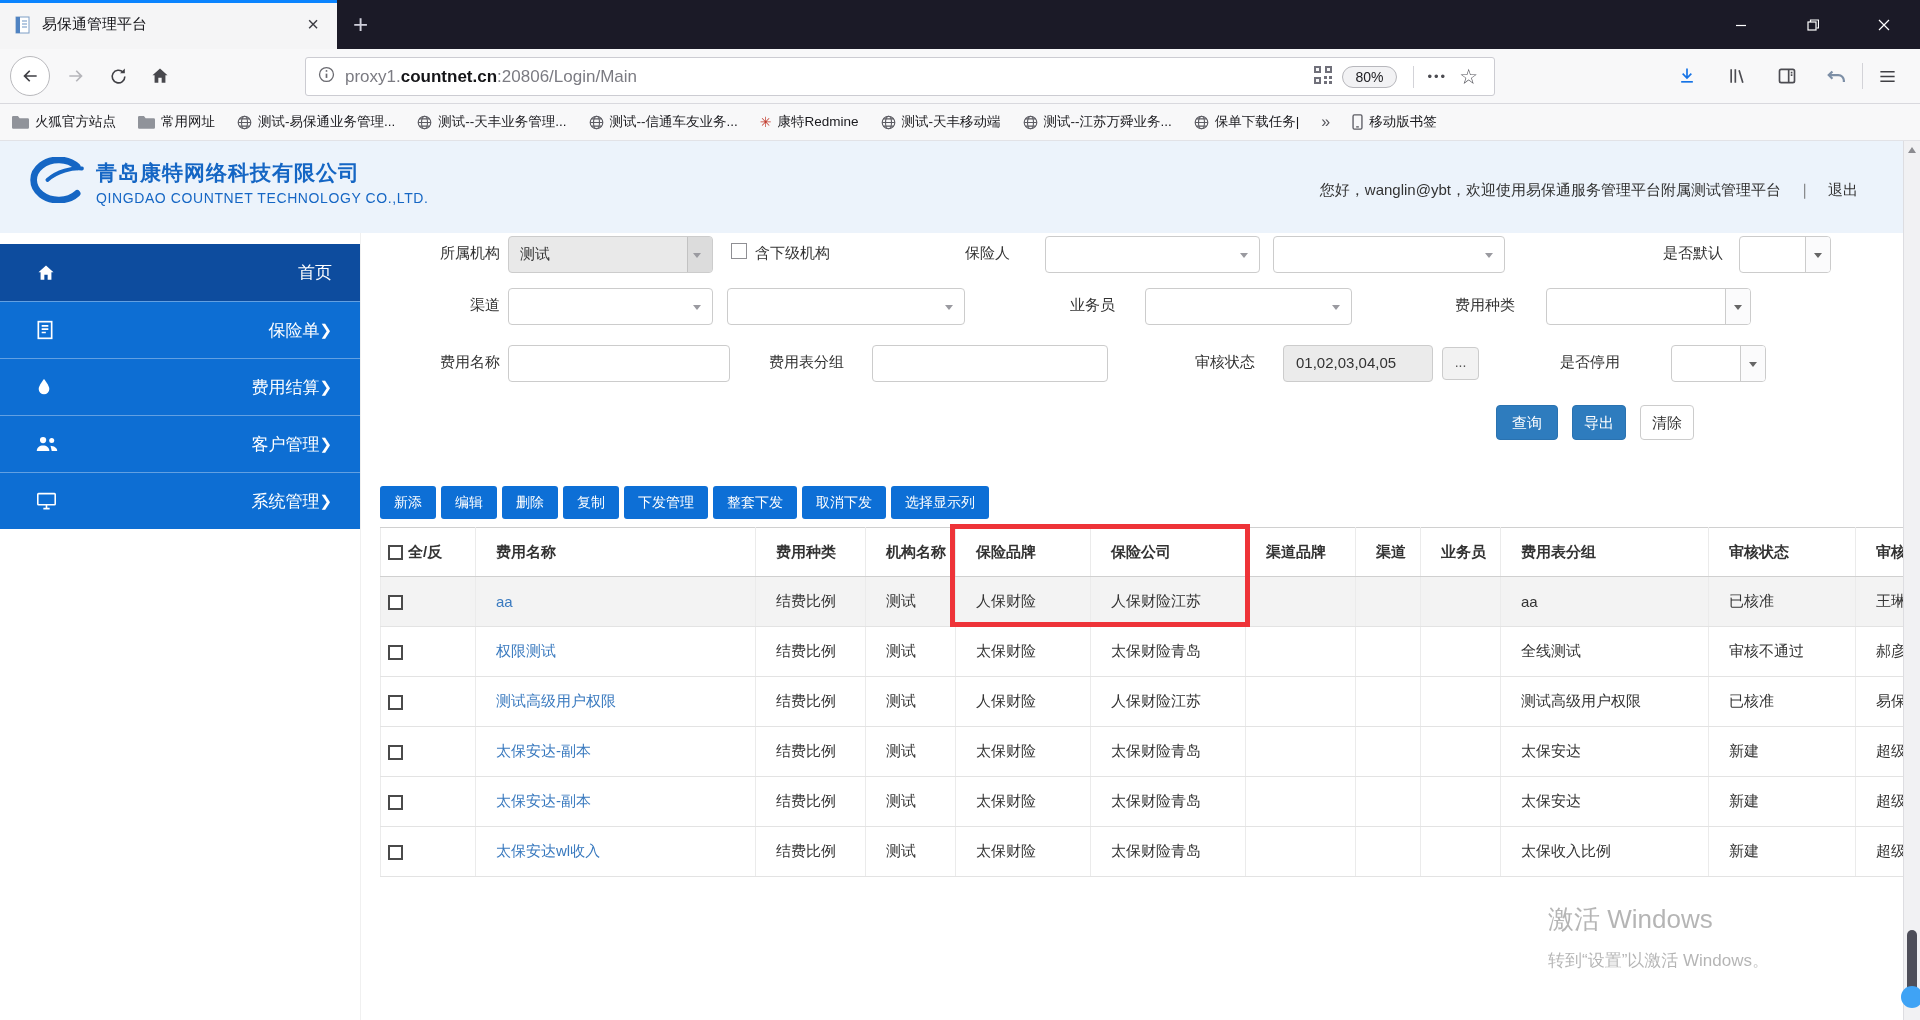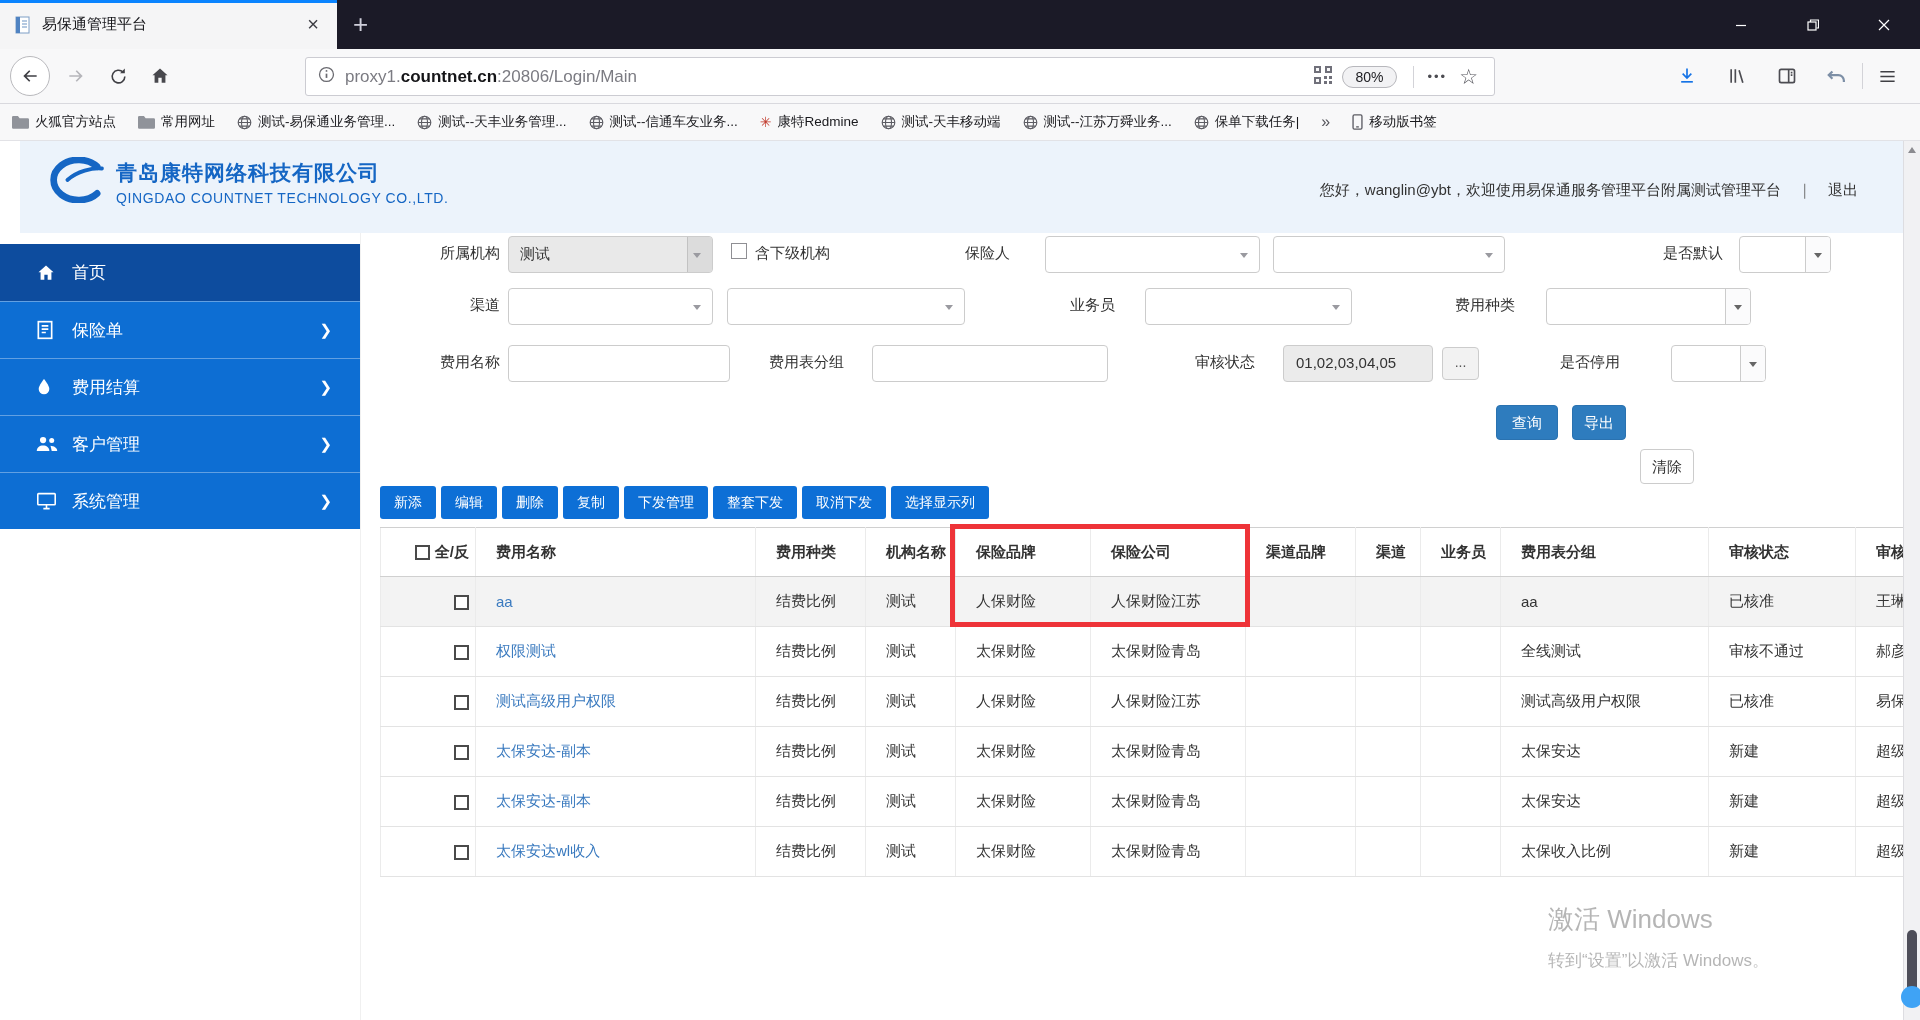--- a/index.html
+++ b/index.html
@@ -37,31 +37,31 @@
                 display:flex;align-items:center;padding:0 12px;overflow:hidden;}
   .bm-item{display:flex;align-items:center;margin-right:22px;white-space:nowrap;}
   .bm-ico{display:flex;margin-right:6px;}
   .bm-label{font-size:13.5px;color:#19191d;}
   .bm-redmine{color:#c0392b;font-size:14px;}
   .bm-overflow{font-size:16px;color:#55555c;margin-right:22px;}
 
   
   .page{position:absolute;left:0;top:141px;right:0;bottom:0;background:#fff;}
 
-  .appheader{position:absolute;left:0;top:0;right:17px;height:92px;background:#ecf3fb;margin-left:20px;}
+  .appheader{position:absolute;left:0;top:0;right:17px;height:92px;background:#ecf3fb;}
   .logo{position:absolute;left:28px;top:16px;display:flex;align-items:center;}
   .logo-ico{margin-right:10px;}
   .logo-cn{font-size:21px;font-weight:bold;color:#1566c4;letter-spacing:1px;}
   .logo-en{font-size:14px;color:#1566c4;letter-spacing:.6px;margin-top:3px;}
   .userinfo{position:absolute;right:45px;top:40px;font-size:15px;color:#333;white-space:nowrap;}
   .userinfo .sep{margin:0 12px;color:#666;}
   .logout{color:#333;cursor:pointer;}
 
   .sidebar{position:absolute;left:0;top:92px;width:361px;bottom:0;background:#fff;padding-top:11px;border-right:1px solid #f0f0f0;}
-  .nav-item{height:57px;background:#0d6ed3;display:flex;align-items:center;padding:0 28px 0 36px;position:relative;border-top:1px solid rgba(255,255,255,.35);}
+  .nav-item{height:57px;background:#0d6ed3;display:flex;align-items:center;padding:0 28px 0 36px;position:relative;border-top:1px solid rgba(255,255,255,.35);text-align:right;}
   .nav-item:first-child{border-top:none;}
   .nav-item.active{background:#0d4c9e;}
   .nav-ico{display:flex;width:22px;margin-right:14px;}
   .nav-label{color:#fff;font-size:17px;flex:1;}
   .nav-chev{color:#fff;font-size:15px;font-weight:bold;}
 
   .content{position:absolute;left:361px;top:92px;right:17px;bottom:0;background:#fff;overflow:hidden;}
 
   .flabel{position:absolute;font-size:15px;color:#333;white-space:nowrap;}
   .flabel.ralign{text-align:right;width:139px;left:0;}
@@ -72,32 +72,32 @@
   .sel.dis{background:#e9e9e9;}
   .sel.dis::before{content:"";position:absolute;right:0;top:0;bottom:0;width:24px;border-left:1px solid #c2c2c2;background:#dcdcdc;border-radius:0 3px 3px 0;}
   .sel-val{position:absolute;left:11px;top:8px;font-size:15px;color:#333;}
   .inp.ro{background:#ebebeb;}
   .ro-val{position:absolute;left:12px;top:8px;font-size:15px;color:#333;}
   .cbx{position:absolute;width:16px;height:16px;border:1px solid #8f8f94;background:#fff;}
   .dots-btn{position:absolute;width:37px;height:33px;border:1px solid #ccc;border-radius:4px;background:#f2f2f2;
             font-size:14px;color:#555;text-align:center;line-height:29px;}
   .btn{position:absolute;height:35px;border-radius:4px;font-size:15px;text-align:center;line-height:33px;cursor:pointer;}
   .btn-primary{background:#2e7cbe;border:1px solid #2a72b0;color:#fff;}
-  .btn-plain{background:#fff;border:1px solid #ccc;color:#333;margin-top:44px;}
+  .btn-plain{background:#fff;border:1px solid #ccc;color:#333;}
 
   .action-row{position:absolute;left:19px;top:253px;display:flex;gap:5px;}
   .act-btn{height:33px;padding:0 14px;background:#0d6fd6;color:#fff;border:none;border-radius:3px;font-size:14px;
            font-family:inherit;cursor:pointer;}
 
   .tablewrap{position:absolute;left:19px;top:294px;width:1523px;bottom:0;overflow:hidden;}
   table{border-collapse:collapse;table-layout:fixed;width:1523px;font-size:15px;color:#333;}
   th,td{border-right:1px solid #ebebeb;white-space:nowrap;overflow:hidden;padding:0 6px 0 20px;text-align:left;}
   th{height:49px;border-top:1px solid #d0d0d0;border-bottom:1px solid #d0d0d0;font-weight:bold;}
   td{height:50px;border-bottom:1px solid #e3e3e3;}
-  th:first-child,td:first-child{padding-left:7px;border-left:1px solid #ebebeb;text-align:right;}
+  th:first-child,td:first-child{padding-left:7px;border-left:1px solid #ebebeb;}
   tr.shaded td{background:#f3f3f3;}
   .cb{display:inline-block;width:15px;height:15px;border:2px solid #4a4a4a;background:#fff;vertical-align:middle;}
   th .cb{margin-right:5px;}
   a.feelink{color:#3a7abf;text-decoration:none;}
 
   .redbox{position:absolute;left:589px;top:291px;width:300px;height:103px;border:5px solid #ee3338;pointer-events:none;z-index:5;}
 
   .watermark{position:absolute;left:1187px;top:669px;z-index:6;pointer-events:none;color:rgba(120,120,120,.55);}
   .wm1{font-size:26px;}
   .wm2{font-size:17px;margin-top:12px;}

